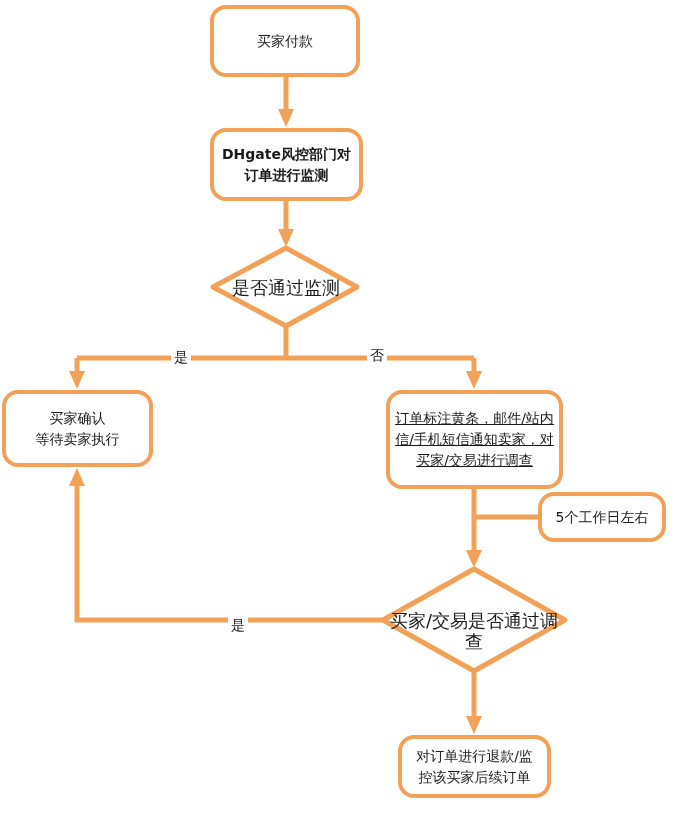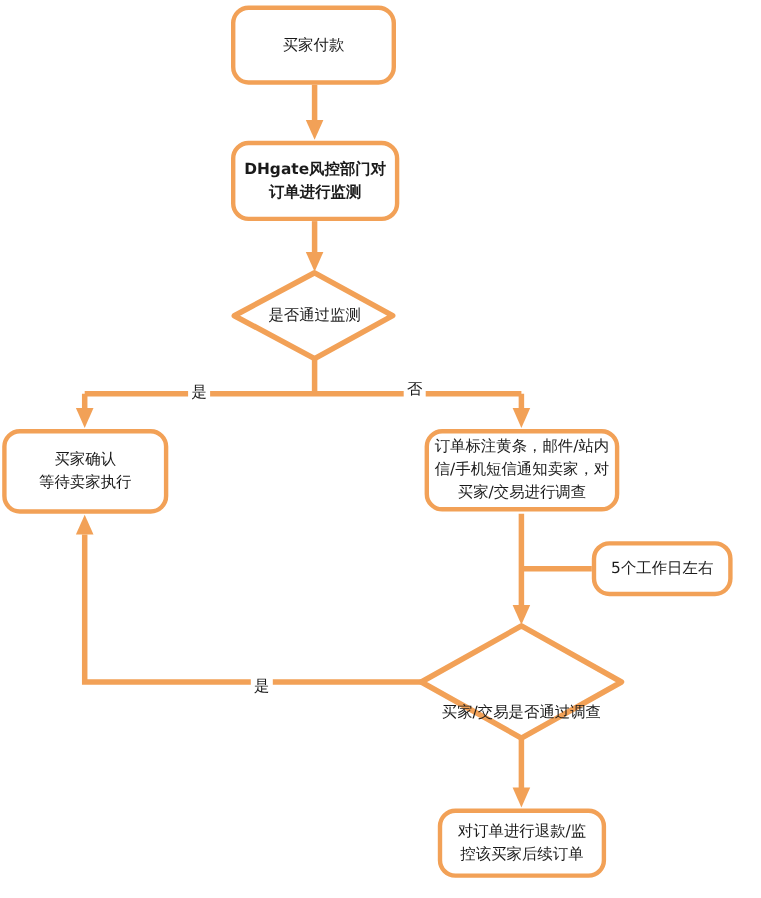--- a/index.html
+++ b/index.html
@@ -49,24 +49,24 @@
     align-items:center;
     justify-content:center;
     text-align:center;
     font-size:14px;
     line-height:21px;
     padding:20px 8px;
   }
   .diamond-label{
     position:absolute;
     display:flex;
-    align-items:flex-end;
+    align-items:flex-start;
     justify-content:center;
     text-align:center;
-    font-size:14px;
+    font-size:18px;
     line-height:21px;
   }
   .prewrap{white-space:pre-line;}
   .edge-label{
     position:absolute;
     transform:translate(-50%,-50%);
     background:var(--bg);
     padding:0 3px;
     font-size:14px;
     line-height:17px;
@@ -120,37 +120,37 @@
 
   <div class="node" style="left:210px;top:128px;width:153px;height:73px;font-weight:bold;">
     <span>DHgate风控部门对订单进行监测</span>
   </div>
 
   <div class="node" style="left:2px;top:390px;width:151px;height:77px;">
     <span class="prewrap">买家确认
 等待卖家执行</span>
   </div>
 
-  <div class="node" style="left:386px;top:390px;width:177px;height:75px;padding:4px 5px;">
+  <div class="node" style="left:386px;top:390px;width:177px;height:99px;padding:4px 5px;text-decoration:underline;">
     <span>订单标注黄条，邮件/站内信/手机短信通知卖家，对买家/交易进行调查</span>
   </div>
 
   <div class="node" style="left:538px;top:492px;width:128px;height:50px;">
     <span>5个工作日左右</span>
   </div>
 
   <div class="node" style="left:398px;top:735px;width:153px;height:63px;">
     <span>对订单进行退款/监控该买家后续订单</span>
   </div>
 
   <div class="diamond-label" style="left:216px;top:277px;width:140px;height:21px;">
     <span>是否通过监测</span>
   </div>
 
-  <div class="diamond-label" style="left:384px;top:638px;width:180px;height:21px;">
+  <div class="diamond-label" style="left:384px;top:610px;width:180px;height:21px;">
     <span>买家/交易是否通过调查</span>
   </div>
 
   <span class="edge-label" style="left:181px;top:357px;">是</span>
   <span class="edge-label" style="left:377px;top:355px;">否</span>
   <span class="edge-label" style="left:238px;top:625px;">是</span>
 
 </div>
 
 </body></html>

